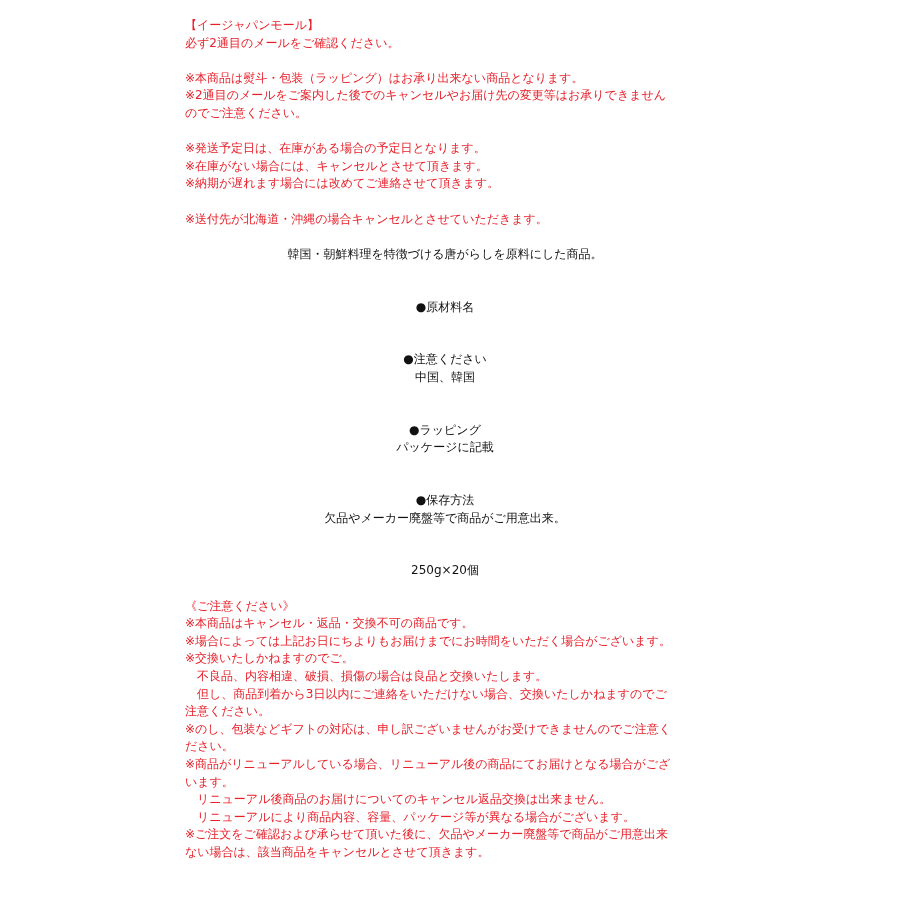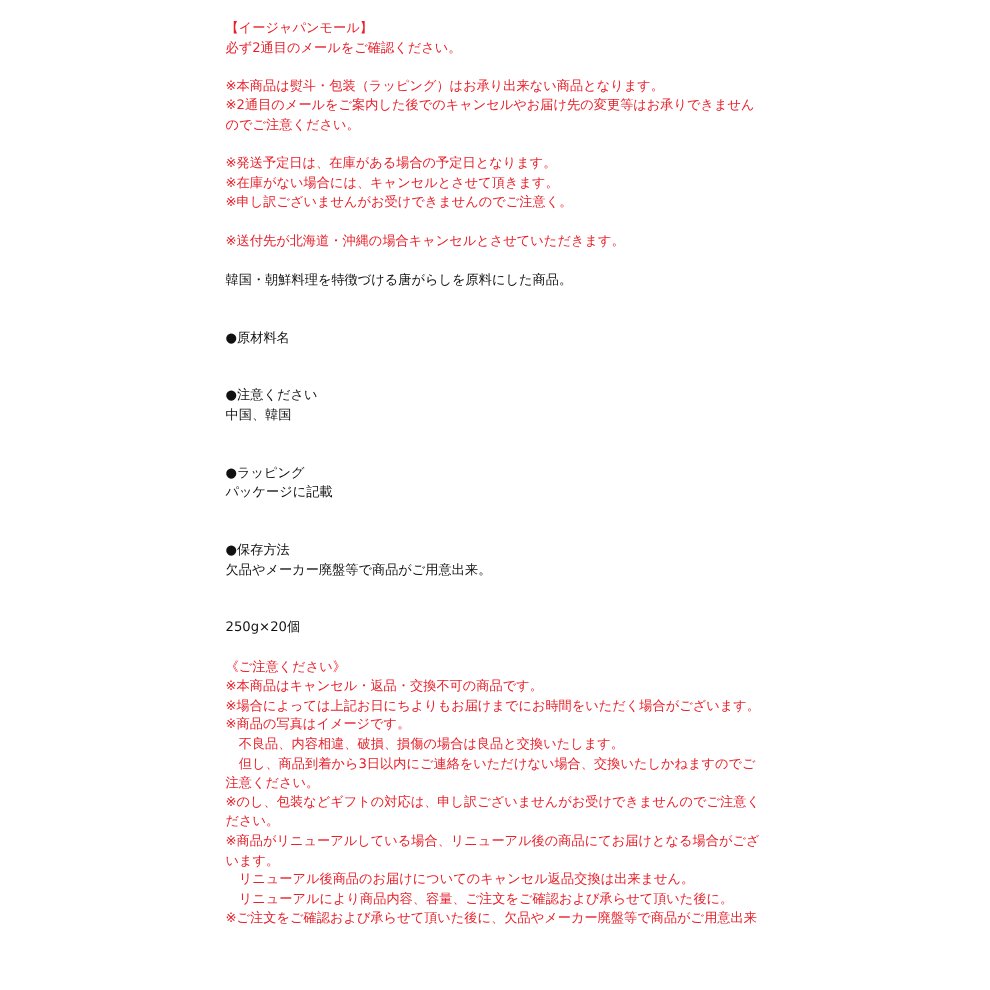--- a/index.html
+++ b/index.html
@@ -7,38 +7,38 @@
     #doc {
       position: absolute;
       left: 185px;
       top: 17px;
       width: 520px;
       font-family: "DejaVu Sans", sans-serif;
       font-size: 12px;
       line-height: 17.6px;
       color: #111111;
     }
-    .line { white-space: pre; min-height: 17.6px; margin-left: 20px; }
+    .line { white-space: pre; min-height: 17.6px; }
     .red { color: #e8202a; }
-    .black { color: #111111; }
+    .black { color: #111111; text-align: center; }
   </style>
 </head>
 <body>
 
 <div id="doc">
   <div class="line red">【イージャパンモール】</div>
   <div class="line red">必ず2通目のメールをご確認ください。</div>
   <div class="line"></div>
   <div class="line red">※本商品は熨斗・包装（ラッピング）はお承り出来ない商品となります。</div>
   <div class="line red">※2通目のメールをご案内した後でのキャンセルやお届け先の変更等はお承りできません</div>
   <div class="line red">のでご注意ください。</div>
   <div class="line"></div>
   <div class="line red">※発送予定日は、在庫がある場合の予定日となります。</div>
   <div class="line red">※在庫がない場合には、キャンセルとさせて頂きます。</div>
-  <div class="line red">※申し訳ございませんがお受けできませんのでご注意く。</div>
+  <div class="line red">※納期が遅れます場合には改めてご連絡させて頂きます。</div>
   <div class="line"></div>
   <div class="line red">※送付先が北海道・沖縄の場合キャンセルとさせていただきます。</div>
   <div class="line"></div>
   <div class="line black">韓国・朝鮮料理を特徴づける唐がらしを原料にした商品。</div>
   <div class="line"></div>
   <div class="line"></div>
 
   <div class="line black">●原材料名</div>
   <div class="line"></div>
   <div class="line"></div>
@@ -57,24 +57,25 @@
   <div class="line black">欠品やメーカー廃盤等で商品がご用意出来。</div>
   <div class="line"></div>
   <div class="line"></div>
 
   <div class="line black">250g×20個</div>
   <div class="line"></div>
 
   <div class="line red">《ご注意ください》</div>
   <div class="line red">※本商品はキャンセル・返品・交換不可の商品です。</div>
   <div class="line red">※場合によっては上記お日にちよりもお届けまでにお時間をいただく場合がございます。</div>
-  <div class="line red">※商品の写真はイメージです。</div>
+  <div class="line red">※交換いたしかねますのでご。</div>
   <div class="line red">　不良品、内容相違、破損、損傷の場合は良品と交換いたします。</div>
   <div class="line red">　但し、商品到着から3日以内にご連絡をいただけない場合、交換いたしかねますのでご</div>
   <div class="line red">注意ください。</div>
   <div class="line red">※のし、包装などギフトの対応は、申し訳ございませんがお受けできませんのでご注意く</div>
   <div class="line red">ださい。</div>
   <div class="line red">※商品がリニューアルしている場合、リニューアル後の商品にてお届けとなる場合がござ</div>
   <div class="line red">います。</div>
   <div class="line red">　リニューアル後商品のお届けについてのキャンセル返品交換は出来ません。</div>
-  <div class="line red">　リニューアルにより商品内容、容量、ご注文をご確認および承らせて頂いた後に。</div>
+  <div class="line red">　リニューアルにより商品内容、容量、パッケージ等が異なる場合がございます。</div>
   <div class="line red">※ご注文をご確認および承らせて頂いた後に、欠品やメーカー廃盤等で商品がご用意出来</div>
+  <div class="line red">ない場合は、該当商品をキャンセルとさせて頂きます。</div>
 </div>
 
 </body></html>

